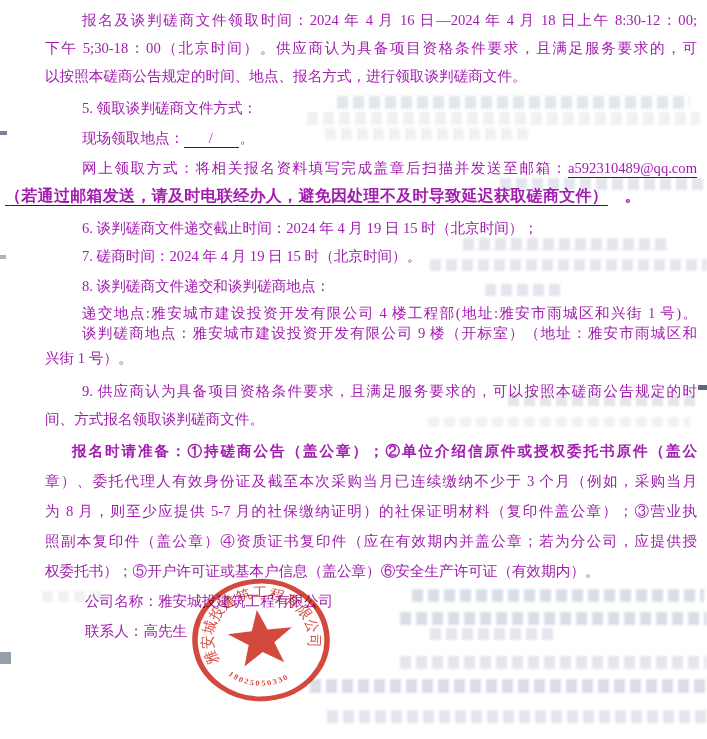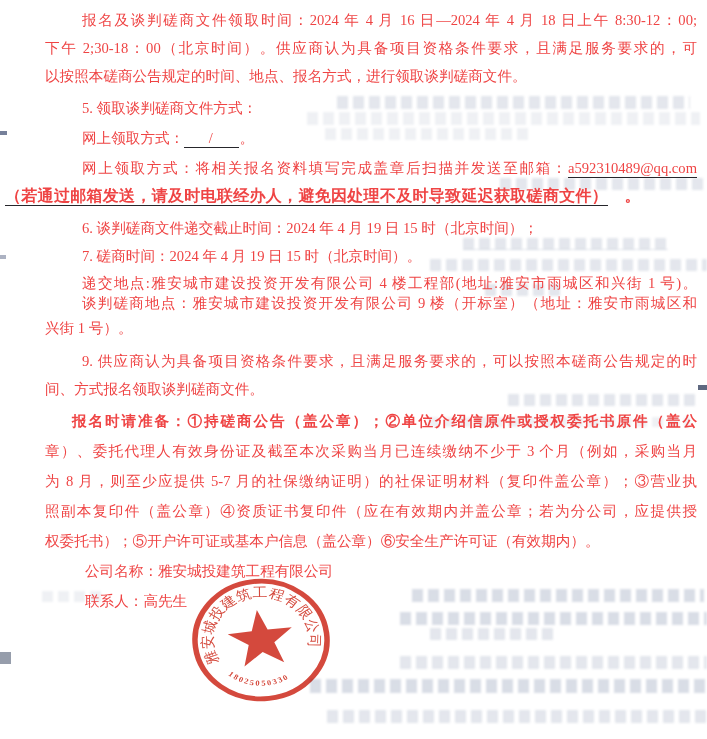--- a/index.html
+++ b/index.html
@@ -1,20 +1,20 @@
 <!DOCTYPE html>
 <html><head>
 <meta charset="utf-8">
 <style>
   html,body{margin:0;padding:0;background:#e8e8e8;}
   .page{
     position:relative;width:707px;height:739px;margin:0 auto;
     background:#ffffff;overflow:hidden;
     font-family:"Liberation Serif","DejaVu Serif",serif;
-    color:#ef4444;
+    color:#a21caf;
   }
   
   .doc{position:absolute;left:45px;top:6px;width:652px;font-size:14.6px;}
   .line{height:28px;line-height:28px;white-space:normal;}
   .p  {padding-left:37px;}
   .pp {padding-left:27px;font-weight:bold;}
   .ct {padding-left:40px;}
   .out{margin-left:-40px;}
   .b  {font-weight:bold;font-size:16px;letter-spacing:.3px;}
   .j  {text-align:justify;text-align-last:justify;}
@@ -59,28 +59,29 @@
   <div class="ghost" style="left:327px;top:710px;width:380px;height:13px"></div>
   <div class="ghost lt" style="left:42px;top:591px;width:62px;height:11px"></div>
 
   <div class="mark" style="left:0;top:131px;width:7px;height:4px"></div>
   <div class="mark" style="left:0;top:255px;width:6px;height:4px;opacity:.6"></div>
   <div class="mark" style="left:698px;top:385px;width:9px;height:5px;background:#5e6880"></div>
   <div class="mark" style="left:0;top:652px;width:11px;height:12px;background:#6b7488;opacity:.7"></div>
 
   <div class="doc">
       <div class="line p j"><span class="">报名及谈判磋商文件领取时间：2024 年 4 月 16 日—2024 年 4 月 18 日上午 8:30-12：00;</span></div>
-      <div class="line j"><span class="">下午 2;30-18：00（北京时间）。供应商认为具备项目资格条件要求，且满足服务要求的，可</span></div>
+      <div class="line j"><span class="">下午 5;30-18：00（北京时间）。供应商认为具备项目资格条件要求，且满足服务要求的，可</span></div>
       <div class="line "><span class="">以按照本磋商公告规定的时间、地点、报名方式，进行领取谈判磋商文件。</span></div>
       <div class="line p g4"><span class="">5. 领取谈判磋商文件方式：</span></div>
-      <div class="line p g2"><span class="">网上领取方式：</span><span class="u slot">　/　</span><span class="">。</span></div>
+      <div class="line p g2"><span class="">现场领取地点：</span><span class="u slot">　/　</span><span class="">。</span></div>
       <div class="line p g2 j"><span class="">网上领取方式：将相关报名资料填写完成盖章后扫描并发送至邮箱：</span><span class="u">a592310489@qq.com</span></div>
       <div class="line out b"><span class="u">（若通过邮箱发送，请及时电联经办人，避免因处理不及时导致延迟获取磋商文件）</span><span class="">　。</span></div>
       <div class="line p g4"><span class="">6. 谈判磋商文件递交截止时间：2024 年 4 月 19 日 15 时（北京时间）；</span></div>
       <div class="line p"><span class="">7. 磋商时间：2024 年 4 月 19 日 15 时（北京时间）。</span></div>
+      <div class="line p g2"><span class="">8. 谈判磋商文件递交和谈判磋商地点：</span></div>
       <div class="line p g4 s18 j"><span class="">递交地点:雅安城市建设投资开发有限公司 4 楼工程部(地址:雅安市雨城区和兴街 1 号)。</span></div>
       <div class="line p s22 j"><span class="">谈判磋商地点：雅安城市建设投资开发有限公司 9 楼（开标室）（地址：雅安市雨城区和</span></div>
       <div class="line "><span class="">兴街 1 号）。</span></div>
       <div class="line p g5 j"><span class="">9. 供应商认为具备项目资格条件要求，且满足服务要求的，可以按照本磋商公告规定的时</span></div>
       <div class="line "><span class="">间、方式报名领取谈判磋商文件。</span></div>
       <div class="line pp g4 j"><span class="">报名时请准备：①持磋商公告（盖公章）；②单位介绍信原件或授权委托书原件（盖公</span></div>
       <div class="line g2 j"><span class="">章）、委托代理人有效身份证及截至本次采购当月已连续缴纳不少于 3 个月（例如，采购当月</span></div>
       <div class="line g2 j"><span class="">为 8 月，则至少应提供 5-7 月的社保缴纳证明）的社保证明材料（复印件盖公章）；③营业执</span></div>
       <div class="line g2 j"><span class="">照副本复印件（盖公章）④资质证书复印件（应在有效期内并盖公章；若为分公司，应提供授</span></div>
       <div class="line g2"><span class="">权委托书）；⑤开户许可证或基本户信息（盖公章）⑥安全生产许可证（有效期内）。</span></div>

